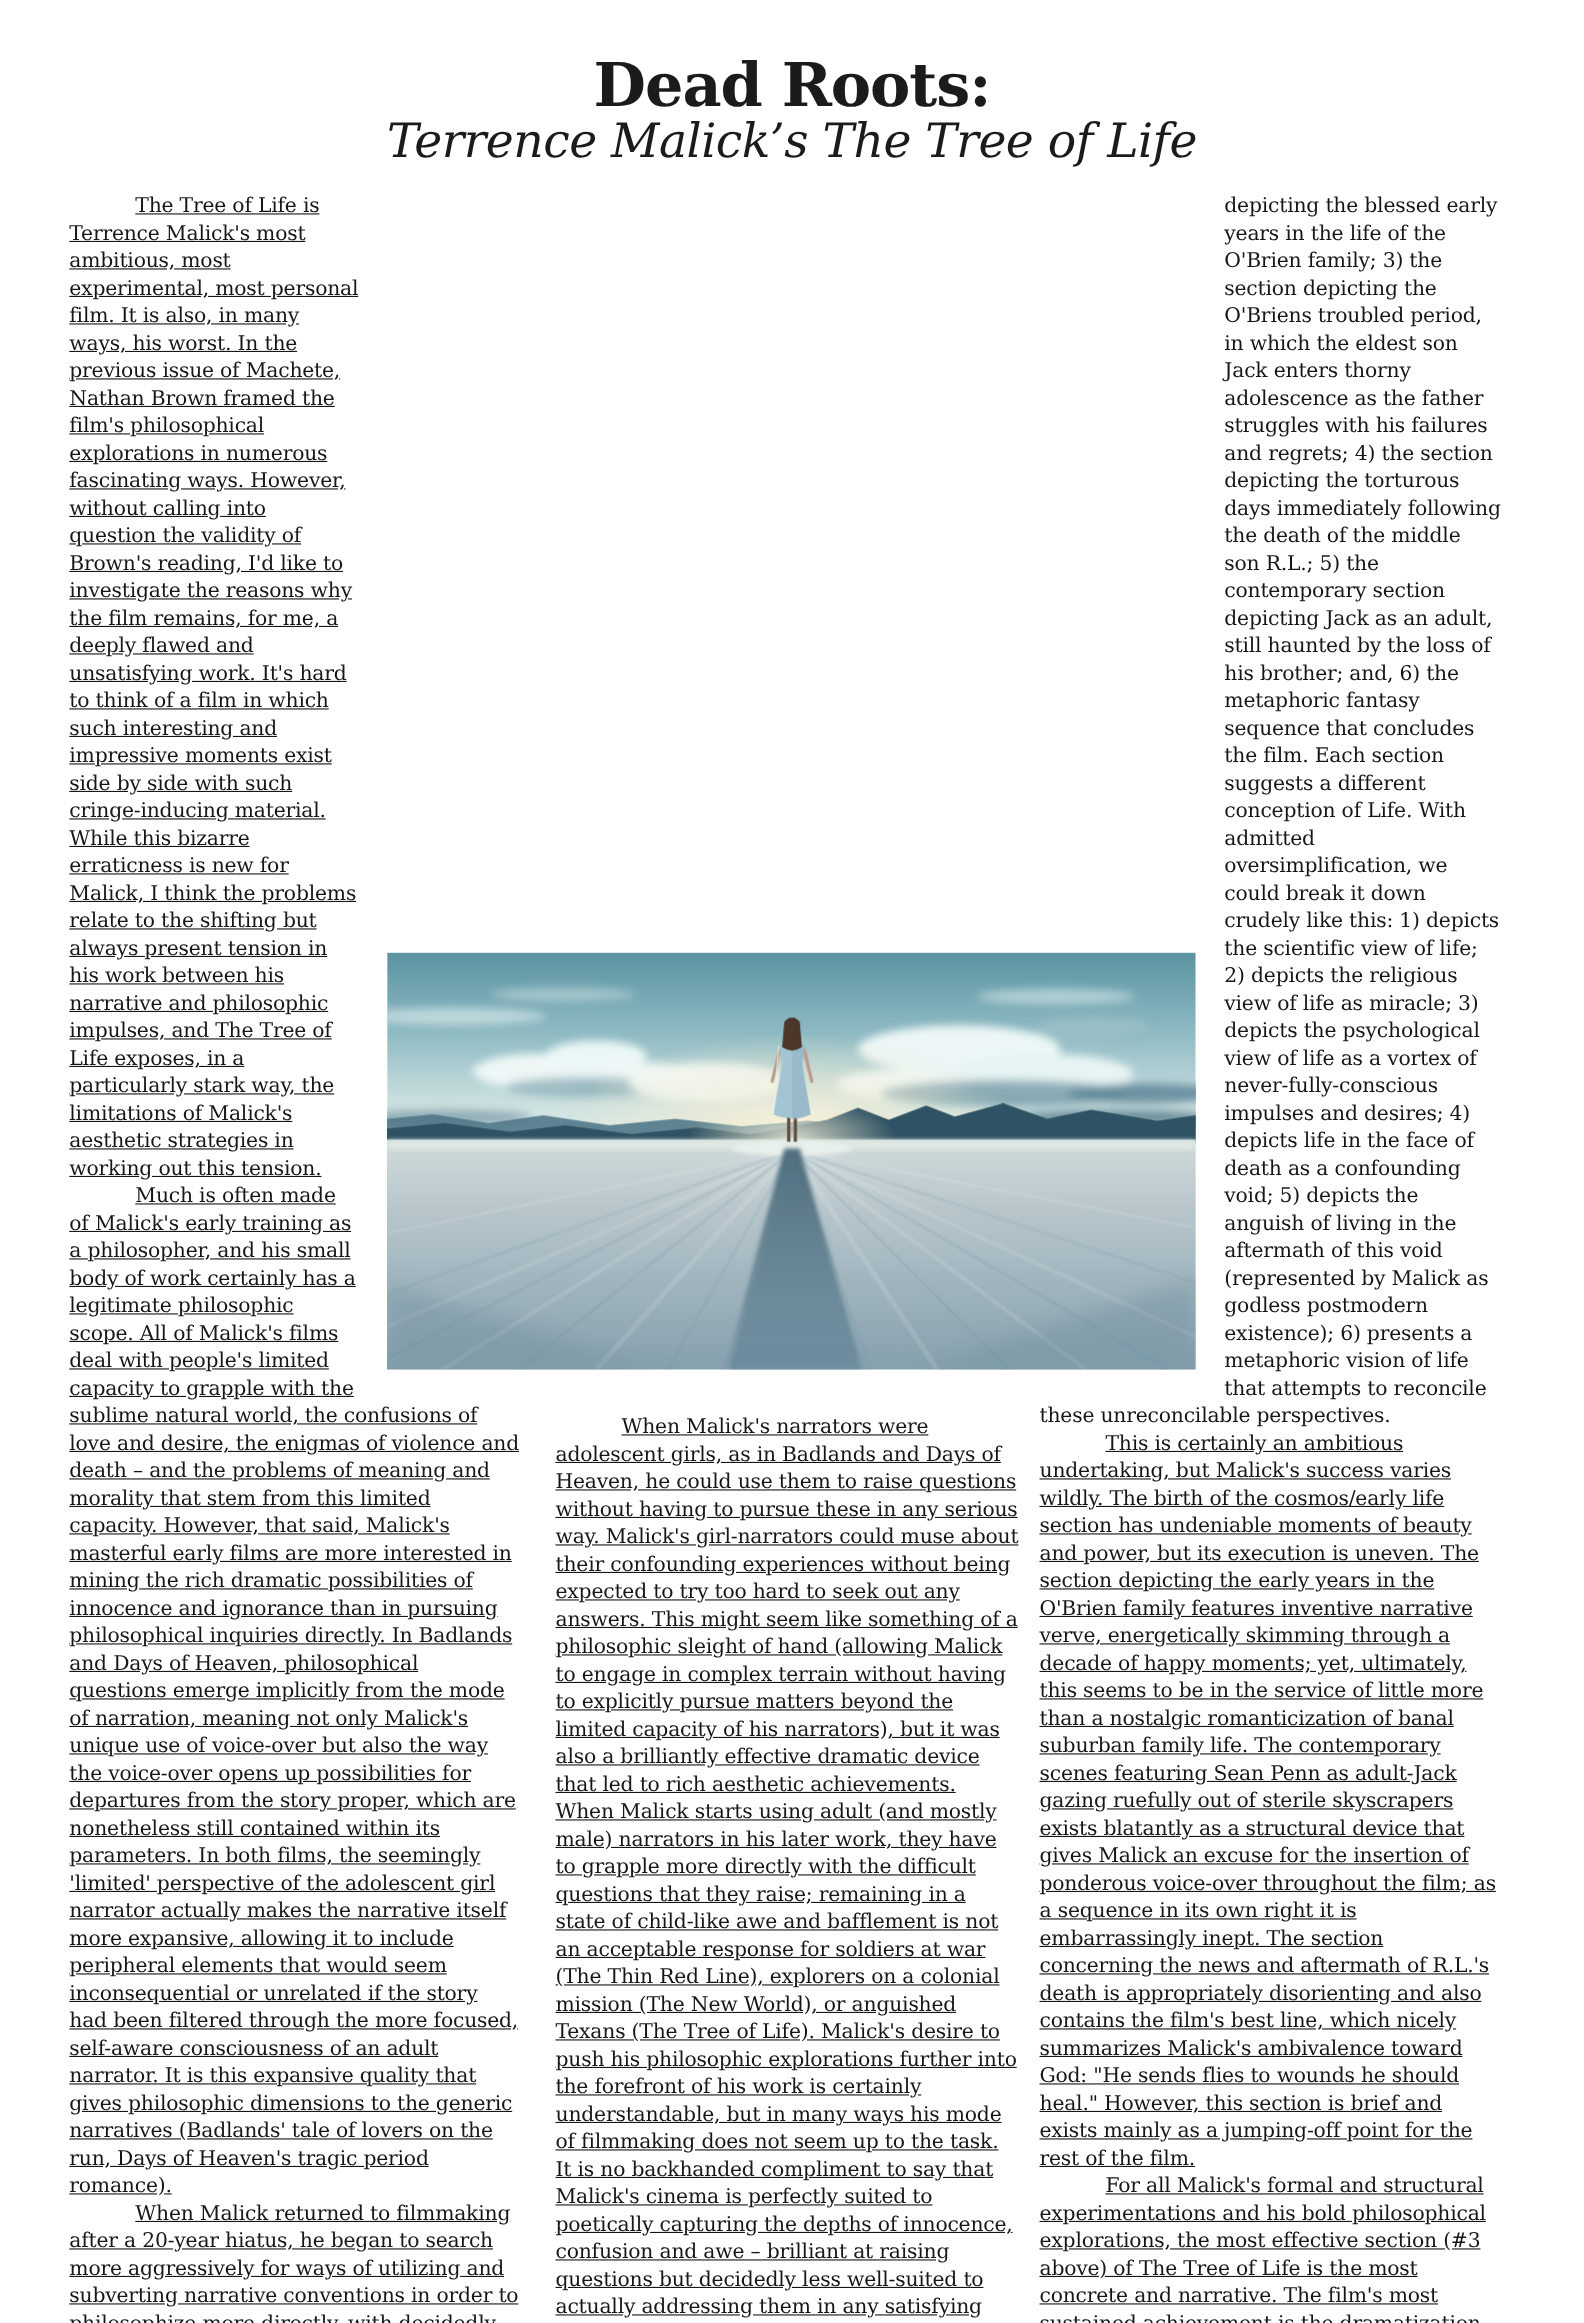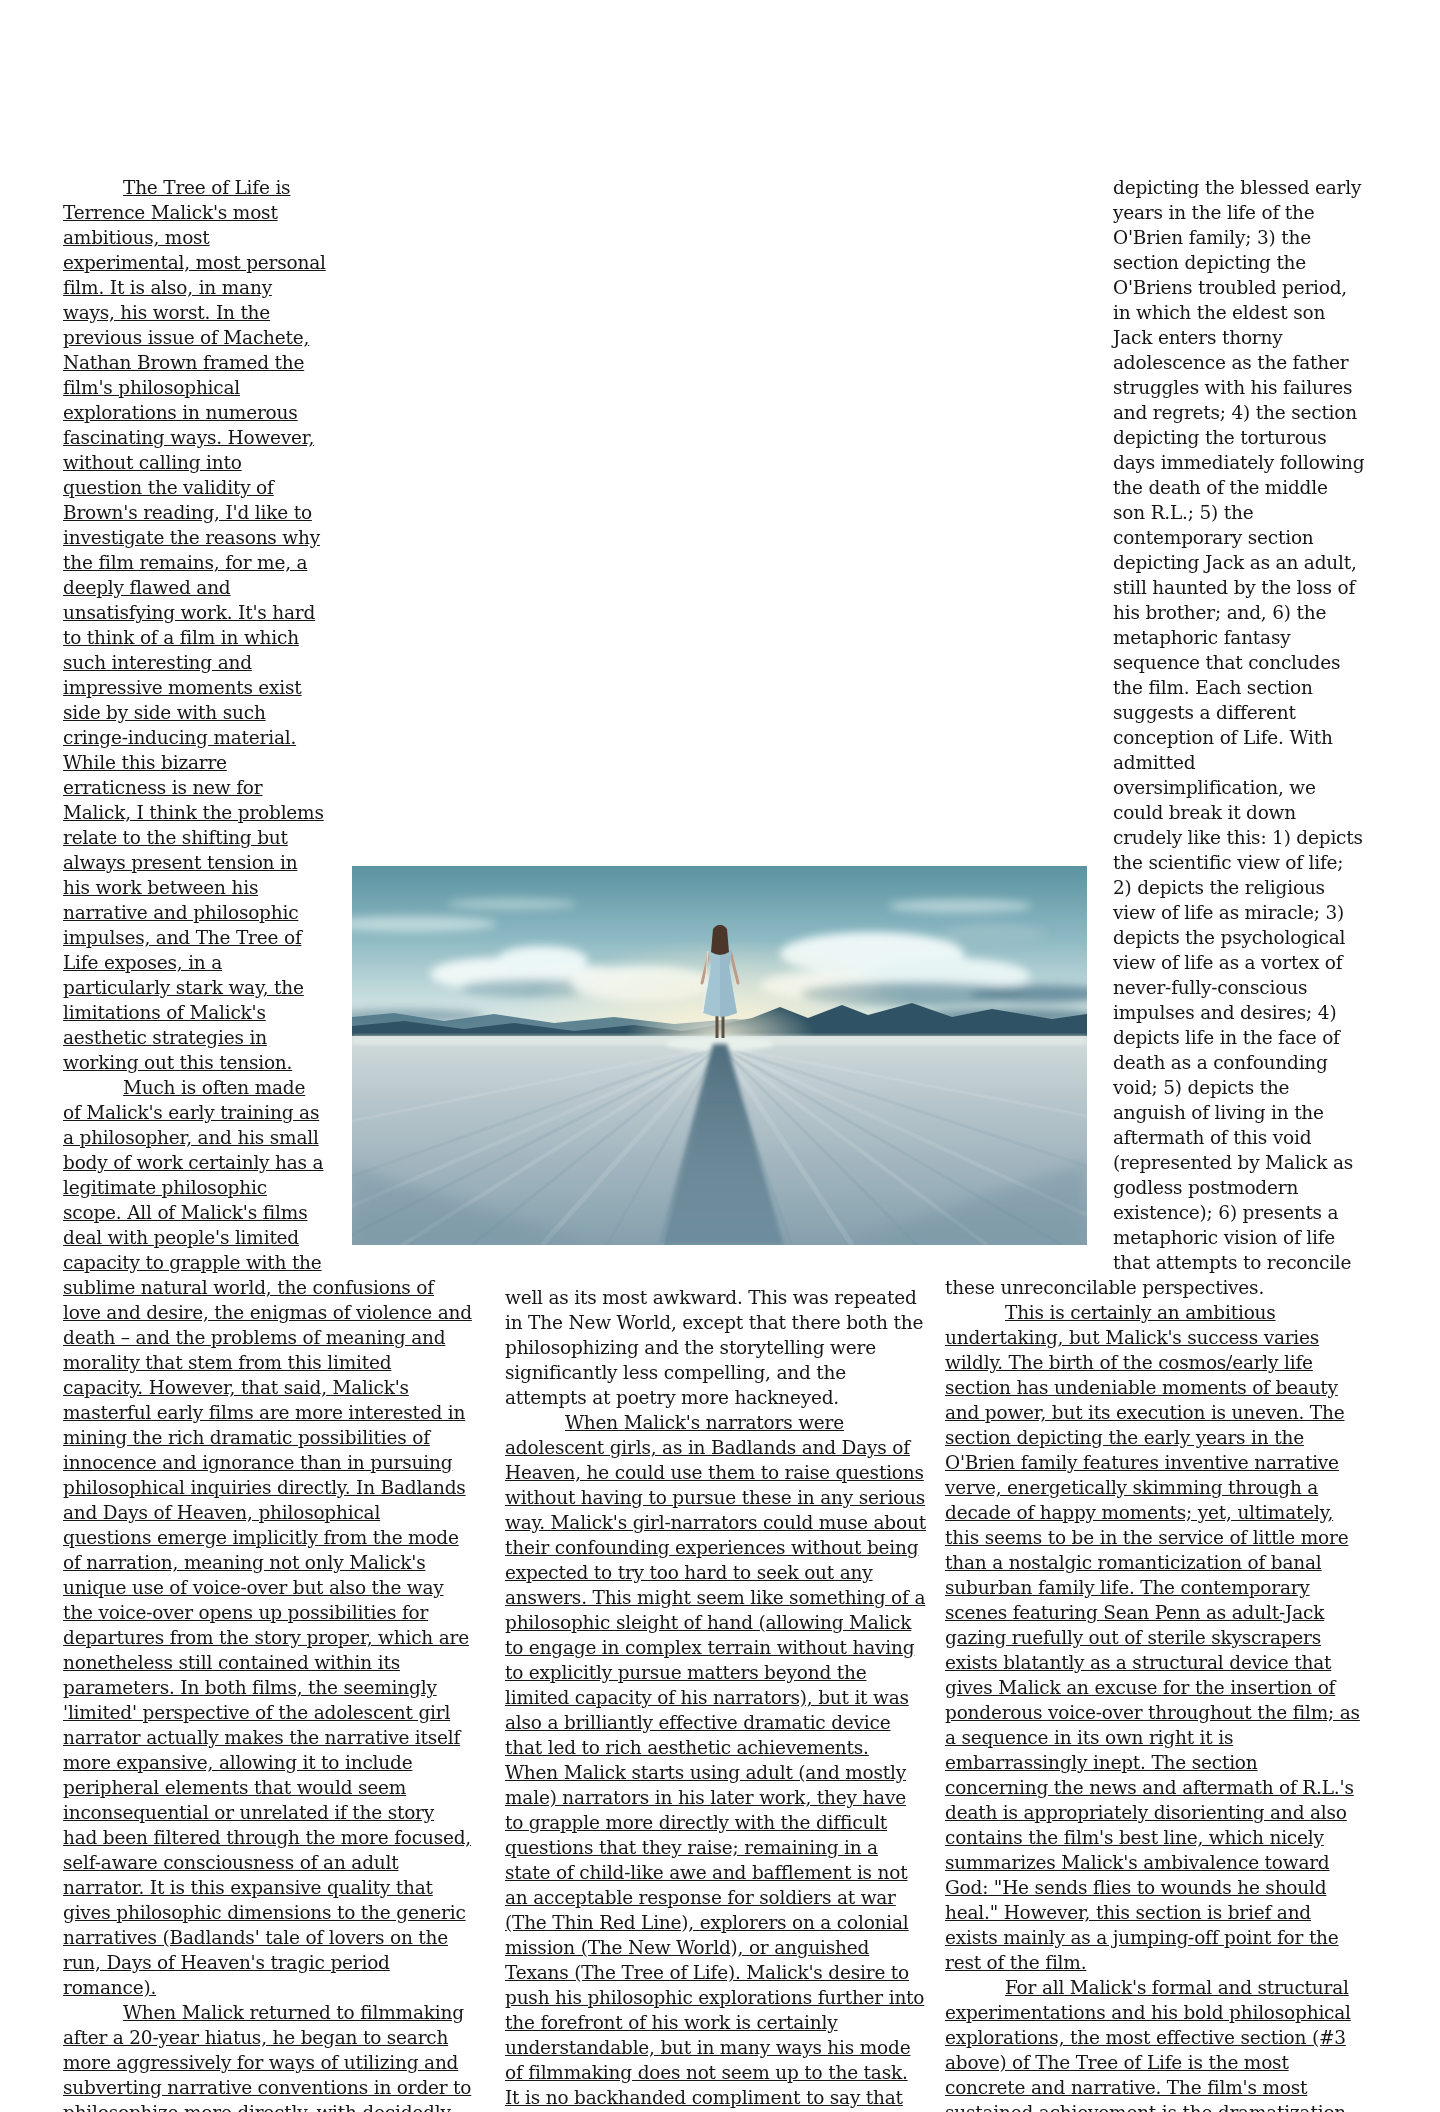--- a/index.html
+++ b/index.html
@@ -34,31 +34,34 @@
   .photo {
     position:absolute; left:352px; top:866px; width:735px; height:379px; margin:0;
   }
   .photo svg { display:block; width:735px; height:379px; }
 </style>
 </head>
 <body>
 
 <div class="page">
 
+  <header class="masthead">
+    <h1>Dead Roots:</h1>
+    <h2>Terrence Malick’s The Tree of Life</h2>
+  </header>
 
   <section class="col col1">
     <div class="wrap-spacer"></div>
     <p class="para indent">The Tree of Life is Terrence Malick's most ambitious, most experimental, most personal film. It is also, in many ways, his worst. In the previous issue of Machete, Nathan Brown framed the film's philosophical explorations in numerous fascinating ways. However, without calling into question the validity of Brown's reading, I'd like to investigate the reasons why the film remains, for me, a deeply flawed and unsatisfying work. It's hard to think of a film in which such interesting and impressive moments exist side by side with such cringe-inducing material. While this bizarre erraticness is new for Malick, I think the problems relate to the shifting but always present tension in his work between his narrative and philosophic impulses, and The Tree of Life exposes, in a particularly stark way, the limitations of Malick's aesthetic strategies in working out this tension.</p>
     <p class="para indent">Much is often made of Malick's early training as a philosopher, and his small body of work certainly has a legitimate philosophic scope. All of Malick's films deal with people's limited capacity to grapple with the sublime natural world, the confusions of love and desire, the enigmas of violence and death – and the problems of meaning and morality that stem from this limited capacity. However, that said, Malick's masterful early films are more interested in mining the rich dramatic possibilities of innocence and ignorance than in pursuing philosophical inquiries directly. In Badlands and Days of Heaven, philosophical questions emerge implicitly from the mode of narration, meaning not only Malick's unique use of voice-over but also the way the voice-over opens up possibilities for departures from the story proper, which are nonetheless still contained within its parameters. In both films, the seemingly 'limited' perspective of the adolescent girl narrator actually makes the narrative itself more expansive, allowing it to include peripheral elements that would seem inconsequential or unrelated if the story had been filtered through the more focused, self-aware consciousness of an adult narrator. It is this expansive quality that gives philosophic dimensions to the generic narratives (Badlands' tale of lovers on the run, Days of Heaven's tragic period romance).</p>
     <p class="para indent">When Malick returned to filmmaking after a 20-year hiatus, he began to search more aggressively for ways of utilizing and subverting narrative conventions in order to philosophize more directly, with decidedly mixed results. In The Thin Red Line, Malick seems to be bluntly squaring off two seemingly incompatible approaches – direct philosophic inquiry, and conventional genre storytelling. The poetic tension generated between the overt philosophizing indulged in by the multiple narrators ("What is this war at the heart of nature?" etc) and the war-story narrative is responsible for some of the film's most interesting moments, as</p>
   </section>
 
   <section class="col col2">
     <div class="wrap-spacer"></div>
-    <p class="para">well as its most awkward. This was repeated in The New World, except that there both the philosophizing and the storytelling were significantly less compelling, and the attempts at poetry more hackneyed.</p>
     <p class="para indent">When Malick's narrators were adolescent girls, as in Badlands and Days of Heaven, he could use them to raise questions without having to pursue these in any serious way. Malick's girl-narrators could muse about their confounding experiences without being expected to try too hard to seek out any answers. This might seem like something of a philosophic sleight of hand (allowing Malick to engage in complex terrain without having to explicitly pursue matters beyond the limited capacity of his narrators), but it was also a brilliantly effective dramatic device that led to rich aesthetic achievements. When Malick starts using adult (and mostly male) narrators in his later work, they have to grapple more directly with the difficult questions that they raise; remaining in a state of child-like awe and bafflement is not an acceptable response for soldiers at war (The Thin Red Line), explorers on a colonial mission (The New World), or anguished Texans (The Tree of Life). Malick's desire to push his philosophic explorations further into the forefront of his work is certainly understandable, but in many ways his mode of filmmaking does not seem up to the task. It is no backhanded compliment to say that Malick's cinema is perfectly suited to poetically capturing the depths of innocence, confusion and awe – brilliant at raising questions but decidedly less well-suited to actually addressing them in any satisfying way.</p>
 
   </section>
 
   <section class="col col3">
     <div class="wrap-spacer"></div>
     <p class="para">depicting the blessed early years in the life of the O'Brien family; 3) the section depicting the O'Briens troubled period, in which the eldest son Jack enters thorny adolescence as the father struggles with his failures and regrets; 4) the section depicting the torturous days immediately following the death of the middle son R.L.; 5) the contemporary section depicting Jack as an adult, still haunted by the loss of his brother; and, 6) the metaphoric fantasy sequence that concludes the film. Each section suggests a different conception of Life. With admitted oversimplification, we could break it down crudely like this: 1) depicts the scientific view of life; 2) depicts the religious view of life as miracle; 3) depicts the psychological view of life as a vortex of never-fully-conscious impulses and desires; 4) depicts life in the face of death as a confounding void; 5) depicts the anguish of living in the aftermath of this void (represented by Malick as godless postmodern existence); 6) presents a metaphoric vision of life that attempts to reconcile these unreconcilable perspectives.</p>
     <p class="para indent">This is certainly an ambitious undertaking, but Malick's success varies wildly. The birth of the cosmos/early life section has undeniable moments of beauty and power, but its execution is uneven. The section depicting the early years in the O'Brien family features inventive narrative verve, energetically skimming through a decade of happy moments; yet, ultimately, this seems to be in the service of little more than a nostalgic romanticization of banal suburban family life. The contemporary scenes featuring Sean Penn as adult-Jack gazing ruefully out of sterile skyscrapers exists blatantly as a structural device that gives Malick an excuse for the insertion of ponderous voice-over throughout the film; as a sequence in its own right it is embarrassingly inept. The section concerning the news and aftermath of R.L.'s death is appropriately disorienting and also contains the film's best line, which nicely summarizes Malick's ambivalence toward God: "He sends flies to wounds he should heal." However, this section is brief and exists mainly as a jumping-off point for the rest of the film.</p>
     <p class="para indent">For all Malick's formal and structural experimentations and his bold philosophical explorations, the most effective section (#3 above) of The Tree of Life is the most concrete and narrative. The film's most sustained achievement is the dramatization of the eldest son Jack's budding adolescent angst and his ensuing moral/existential crisis. Without much dialogue, Malick and his young non-actor manage to powerfully communicate the gradual (but sudden) revelation of life's many troubling complexities and ambiguities: Jack discovers sexuality and death; perceives the hypocrisies and limitations of his father; senses the erotic charge of his mother; intuits the destructive potential of the family unit;</p>
 

